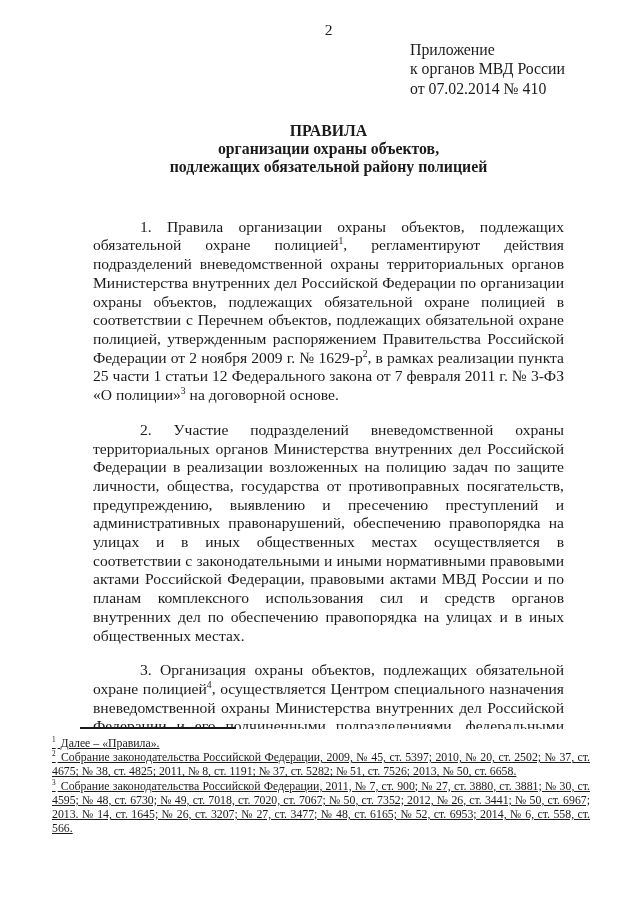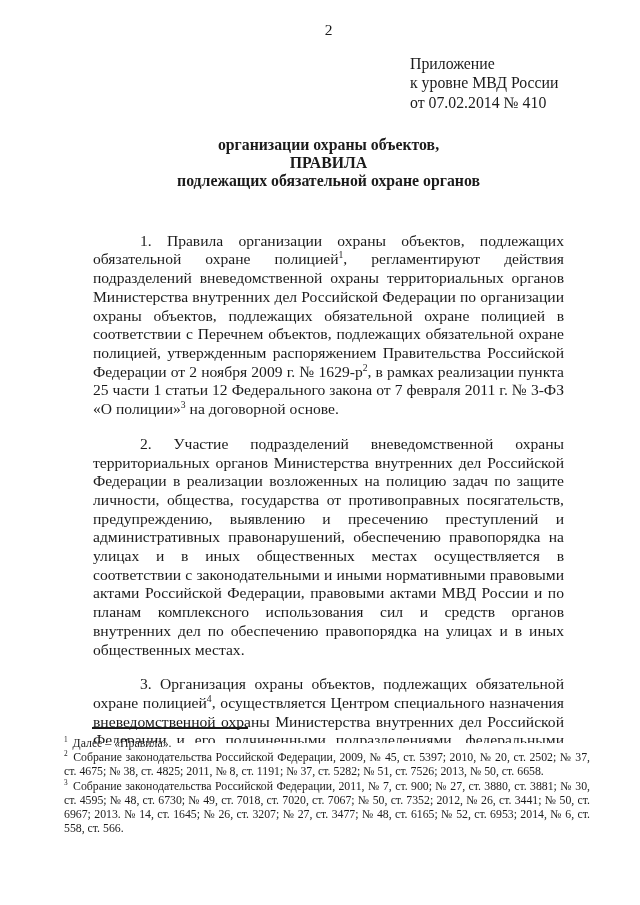--- a/index.html
+++ b/index.html
@@ -17,21 +17,21 @@
     box-sizing: border-box;
     padding: 20px 60px 0 77px;
     overflow: hidden;
   }
   .page-number {
     text-align: center;
     font-size: 15.5px;
     line-height: 19px;
   }
   .appendix-block {
-    margin-top: 15px;
+    margin-top: 1px;
     margin-left: 333px;
     font-size: 15.8px;
     line-height: 19.3px;
     white-space: nowrap;
   }
   .doc-title {
     margin-top: 24px;
     text-align: center;
     font-weight: bold;
     font-size: 15.8px;
@@ -50,25 +50,26 @@
     text-indent: 47px;
   }
   sup.fn-ref {
     font-size: 0.62em;
     line-height: 0;
     vertical-align: super;
   }
   .footnotes {
     position: absolute;
     top: 727px;
-    left: 64px;
+    left: 52px;
     right: 50px;
     font-size: 11.8px;
     line-height: 14.2px;
     text-align: justify;
+    text-decoration: underline;
   }
   .fn-separator {
     width: 156px;
     height: 0;
     border-top: 2px solid #1b1b1b;
     margin-left: 28px;
     margin-bottom: 7px;
   }
   .footnote {
     margin: 0;
@@ -79,28 +80,28 @@
 </style>
 </head>
 <body>
 
 <div class="page">
 
   <div class="page-number">2</div>
 
   <div class="appendix-block">
     <div>Приложение</div>
-    <div>к уровне МВД России</div>
+    <div>к органов МВД России</div>
     <div>от 07.02.2014 № 410</div>
   </div>
 
   <div class="doc-title">
+    <div>ПРАВИЛА</div>
     <div>организации охраны объектов,</div>
-    <div>ПРАВИЛА</div>
-    <div>подлежащих обязательной охране органов</div>
+    <div>подлежащих обязательной району полицией</div>
   </div>
 
   <div class="body-text">
       <p>1. Правила организации охраны объектов, подлежащих обязательной охране полицией<sup class="fn-ref">1</sup>, регламентируют действия подразделений вневедомственной охраны территориальных органов Министерства внутренних дел Российской Федерации по организации охраны объектов, подлежащих обязательной охране полицией в соответствии с Перечнем объектов, подлежащих обязательной охране полицией, утвержденным распоряжением Правительства Российской Федерации от 2 ноября 2009 г. № 1629-р<sup class="fn-ref">2</sup>, в рамках реализации пункта 25 части 1 статьи 12 Федерального закона от 7 февраля 2011 г. № 3-ФЗ «О полиции»<sup class="fn-ref">3</sup> на договорной основе.</p>
       <p>2. Участие подразделений вневедомственной охраны территориальных органов Министерства внутренних дел Российской Федерации в реализации возложенных на полицию задач по защите личности, общества, государства от противоправных посягательств, предупреждению, выявлению и пресечению преступлений и административных правонарушений, обеспечению правопорядка на улицах и в иных общественных местах осуществляется в соответствии с законодательными и иными нормативными правовыми актами Российской Федерации, правовыми актами МВД России и по планам комплексного использования сил и средств органов внутренних дел по обеспечению правопорядка на улицах и в иных общественных местах.</p>
       <p>3. Организация охраны объектов, подлежащих обязательной охране полицией<sup class="fn-ref">4</sup>, осуществляется Центром специального назначения вневедомственной охраны Министерства внутренних дел Российской Федерации и его подчиненными подразделениями, федеральными государственными казенными учреждениями – управлениями (отделами) вневедомственной охраны территориальных органов МВД России на региональном уровне, филиалами федеральных государственных казенных учреждений – управлений (отделов) вневедомственной охраны территориальных органов МВД России на региональном уровне – управлениями (отделами, отделениями) вневедомственной охраны (по району, городу и иному муниципальному образованию, в том числе по</p>
     </div>
 
   <div class="footnotes">
     <div class="fn-separator"></div>

